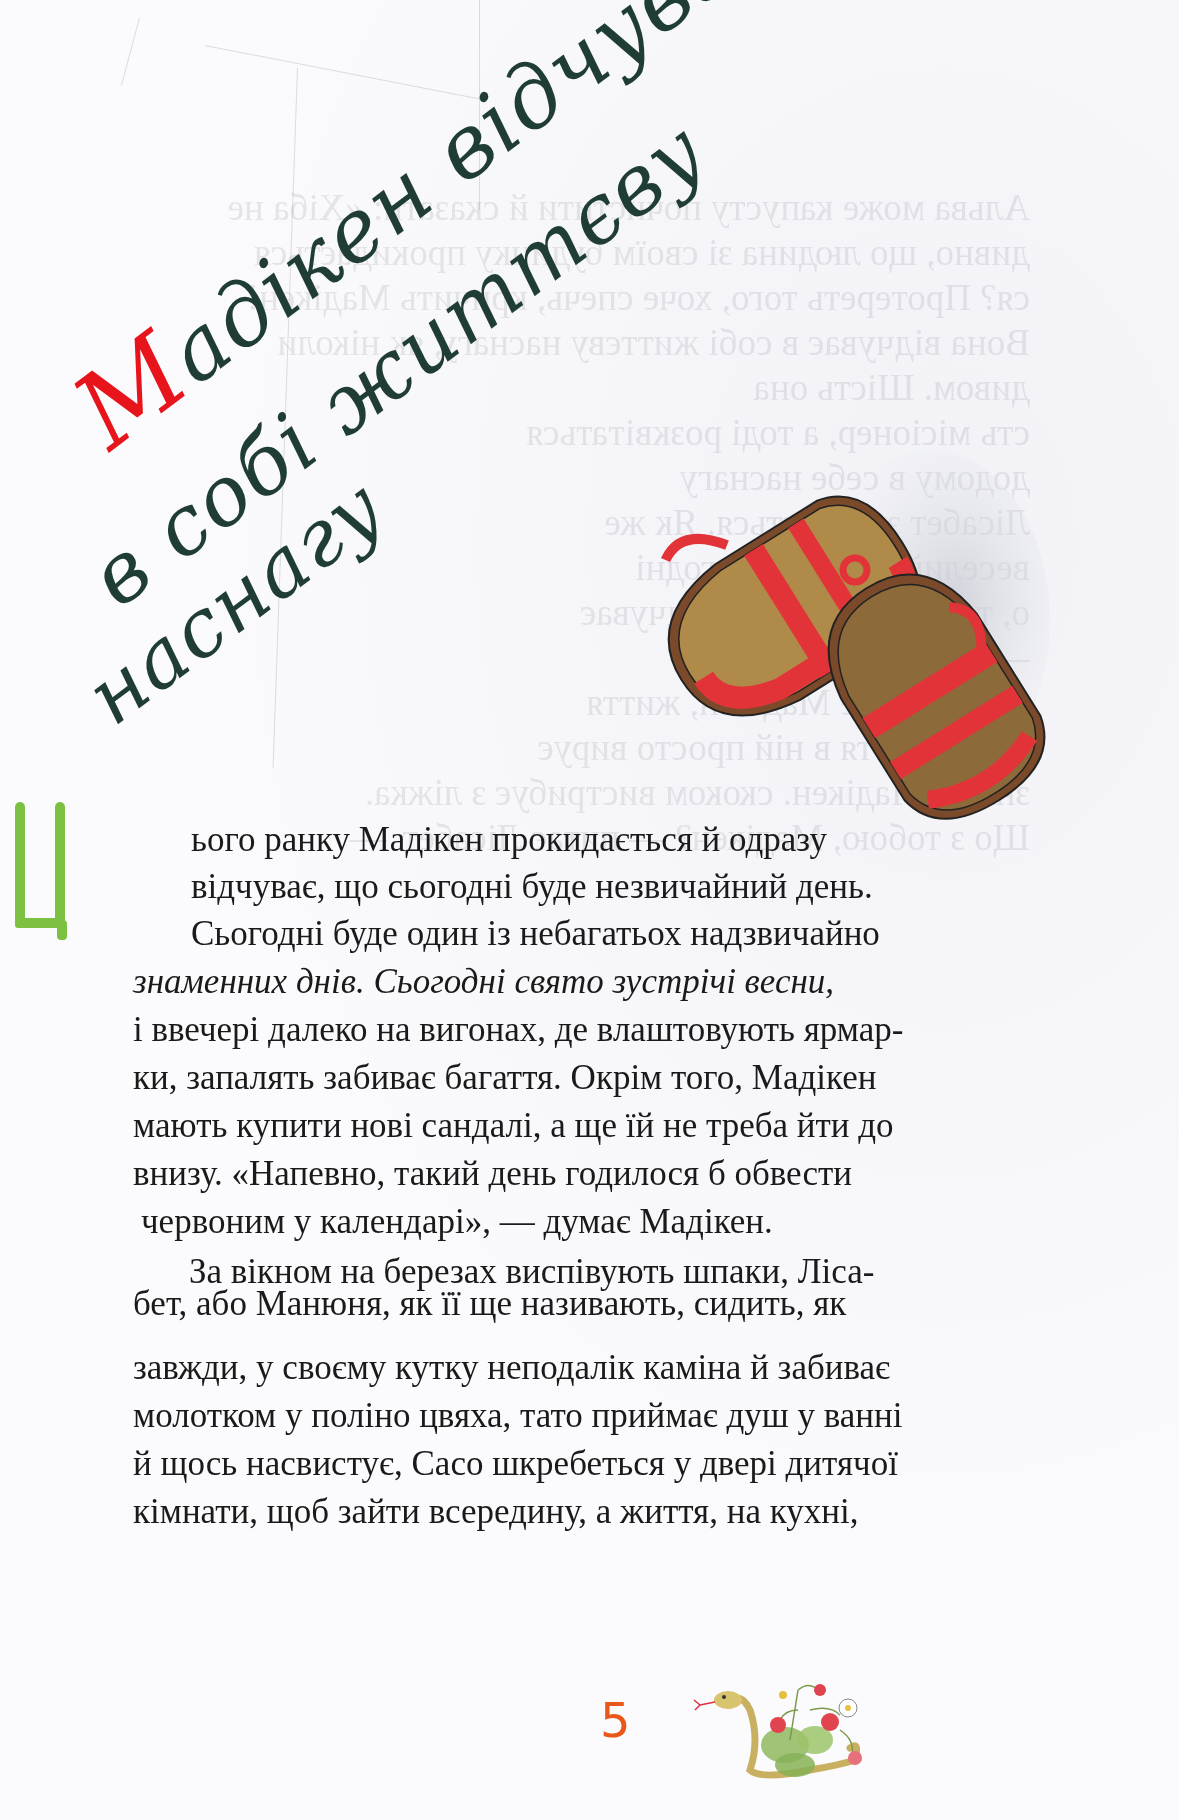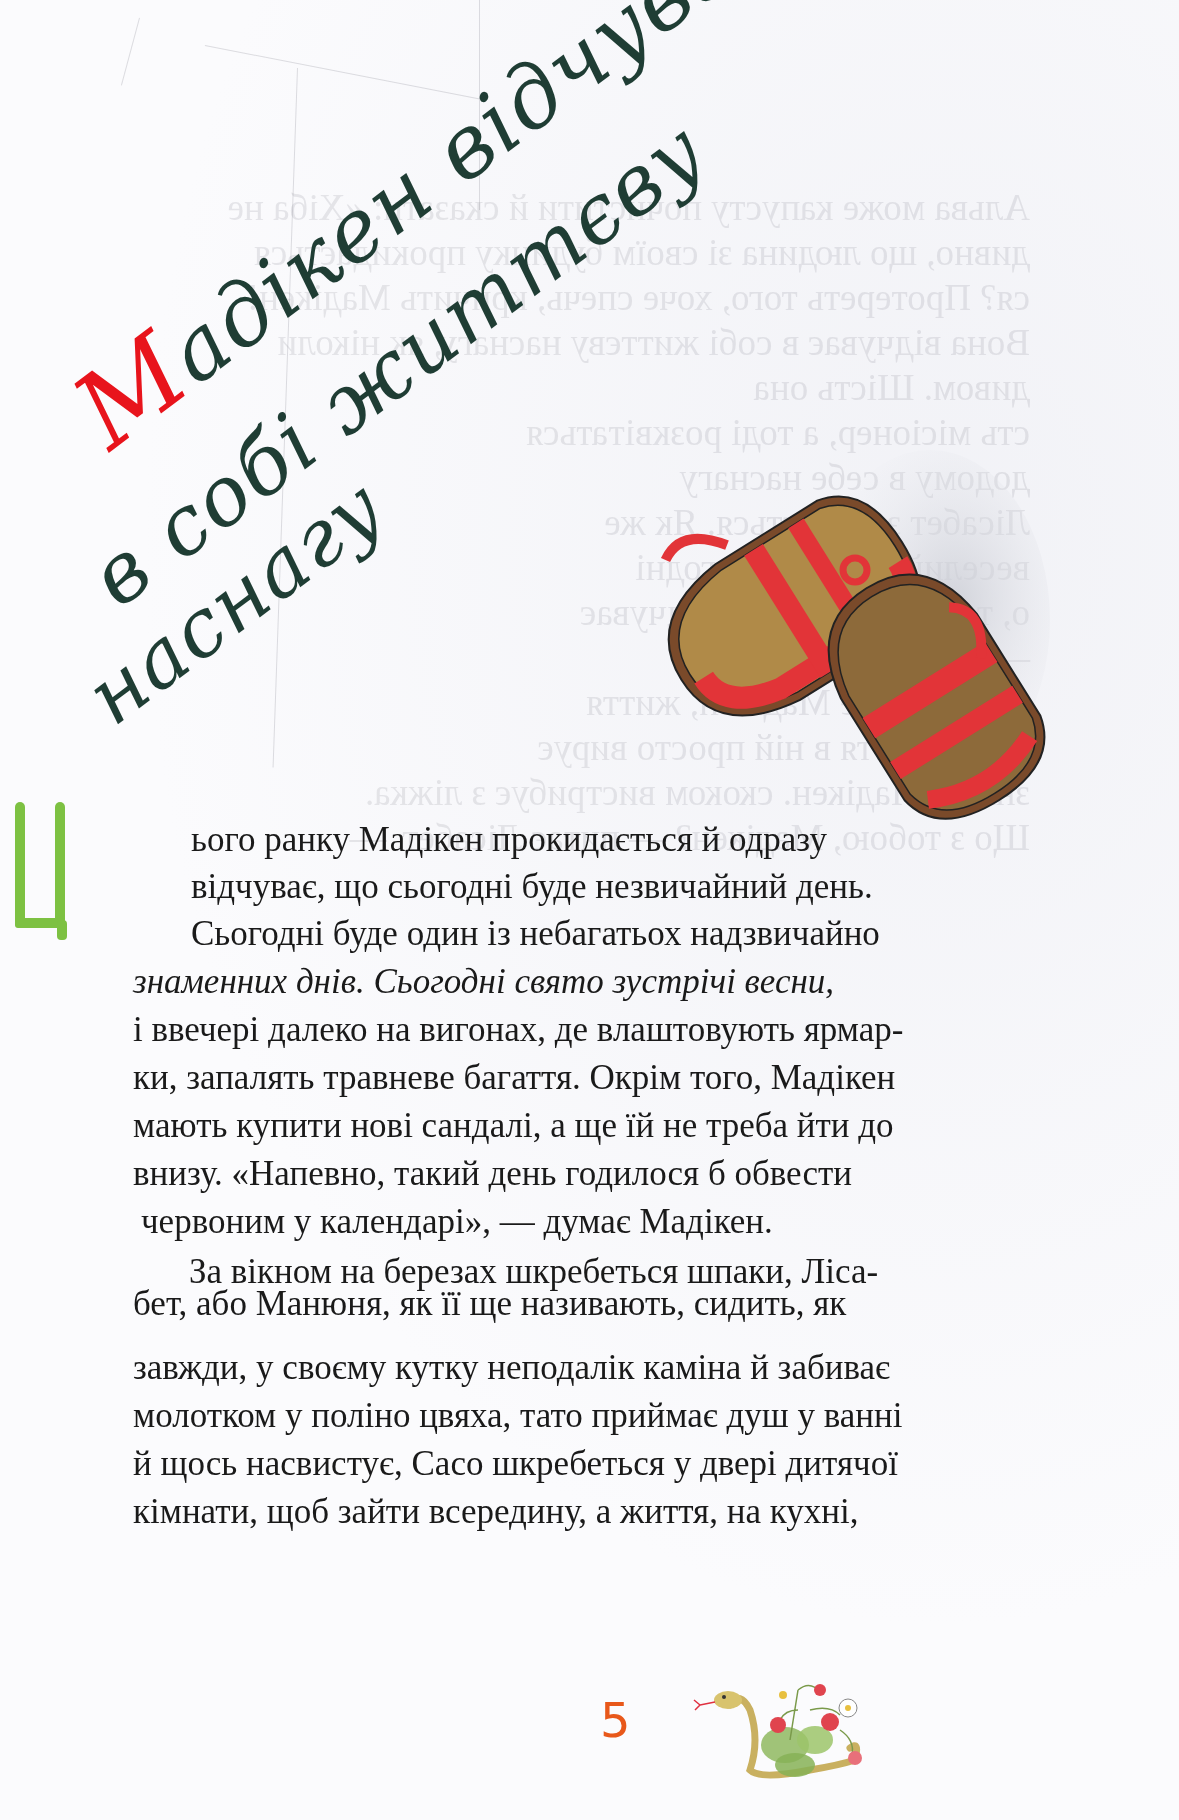--- a/index.html
+++ b/index.html
@@ -206,25 +206,25 @@
     <rect x="2" y="116" width="50" height="10" rx="3" fill="#7dc142"></rect>
     <rect x="44" y="118" width="10" height="20" rx="4" fill="#7dc142"></rect>
   </svg>
 
   <div class="body-text">
     <div class="line" style="left:58px;top:0px;">ього ранку Мадікен прокидається й одразу</div>
     <div class="line" style="left:58px;top:47px;">відчуває, що сьогодні буде незвичайний день.</div>
     <div class="line" style="left:58px;top:94px;">Сьогодні буде один із небагатьох надзвичайно</div>
     <div class="line" style="left:0px;top:142px;font-style:italic;">знаменних днів. Сьогодні свято зустрічі весни,</div>
     <div class="line" style="left:0px;top:190px;">і ввечері далеко на вигонах, де влаштовують ярмар-</div>
-    <div class="line" style="left:0px;top:238px;">ки, запалять травневе багаття. Окрім того, Мадікен</div>
+    <div class="line" style="left:0px;top:238px;">ки, запалять забиває багаття. Окрім того, Мадікен</div>
     <div class="line" style="left:0px;top:286px;">мають купити нові сандалі, а ще їй не треба йти до</div>
     <div class="line" style="left:0px;top:334px;">внизу. «Напевно, такий день годилося б обвести</div>
     <div class="line" style="left:0px;top:382px;margin-left:8px;">червоним у календарі», — думає Мадікен.</div>
-    <div class="line" style="left:56px;top:432px;">За вікном на березах шкребеться шпаки, Ліса-</div>
+    <div class="line" style="left:56px;top:432px;">За вікном на березах виспівують шпаки, Ліса-</div>
     <div class="line" style="left:0px;top:464px;">бет, або Манюня, як її ще називають, сидить, як</div>
     <div class="line" style="left:0px;top:528px;">завжди, у своєму кутку неподалік каміна й забиває</div>
     <div class="line" style="left:0px;top:576px;">молотком у поліно цвяха, тато приймає душ у ванні</div>
     <div class="line" style="left:0px;top:624px;font-family:Liberation Serif, serif;">й щось насвистує, Сасо шкребеться у двері дитячої</div>
     <div class="line" style="left:0px;top:672px;">кімнати, щоб зайти всередину, а життя, на кухні,</div>
   </div>
 
   <div class="page-number">5</div>
 
   <svg class="footer-ornament" viewBox="0 0 200 120">

